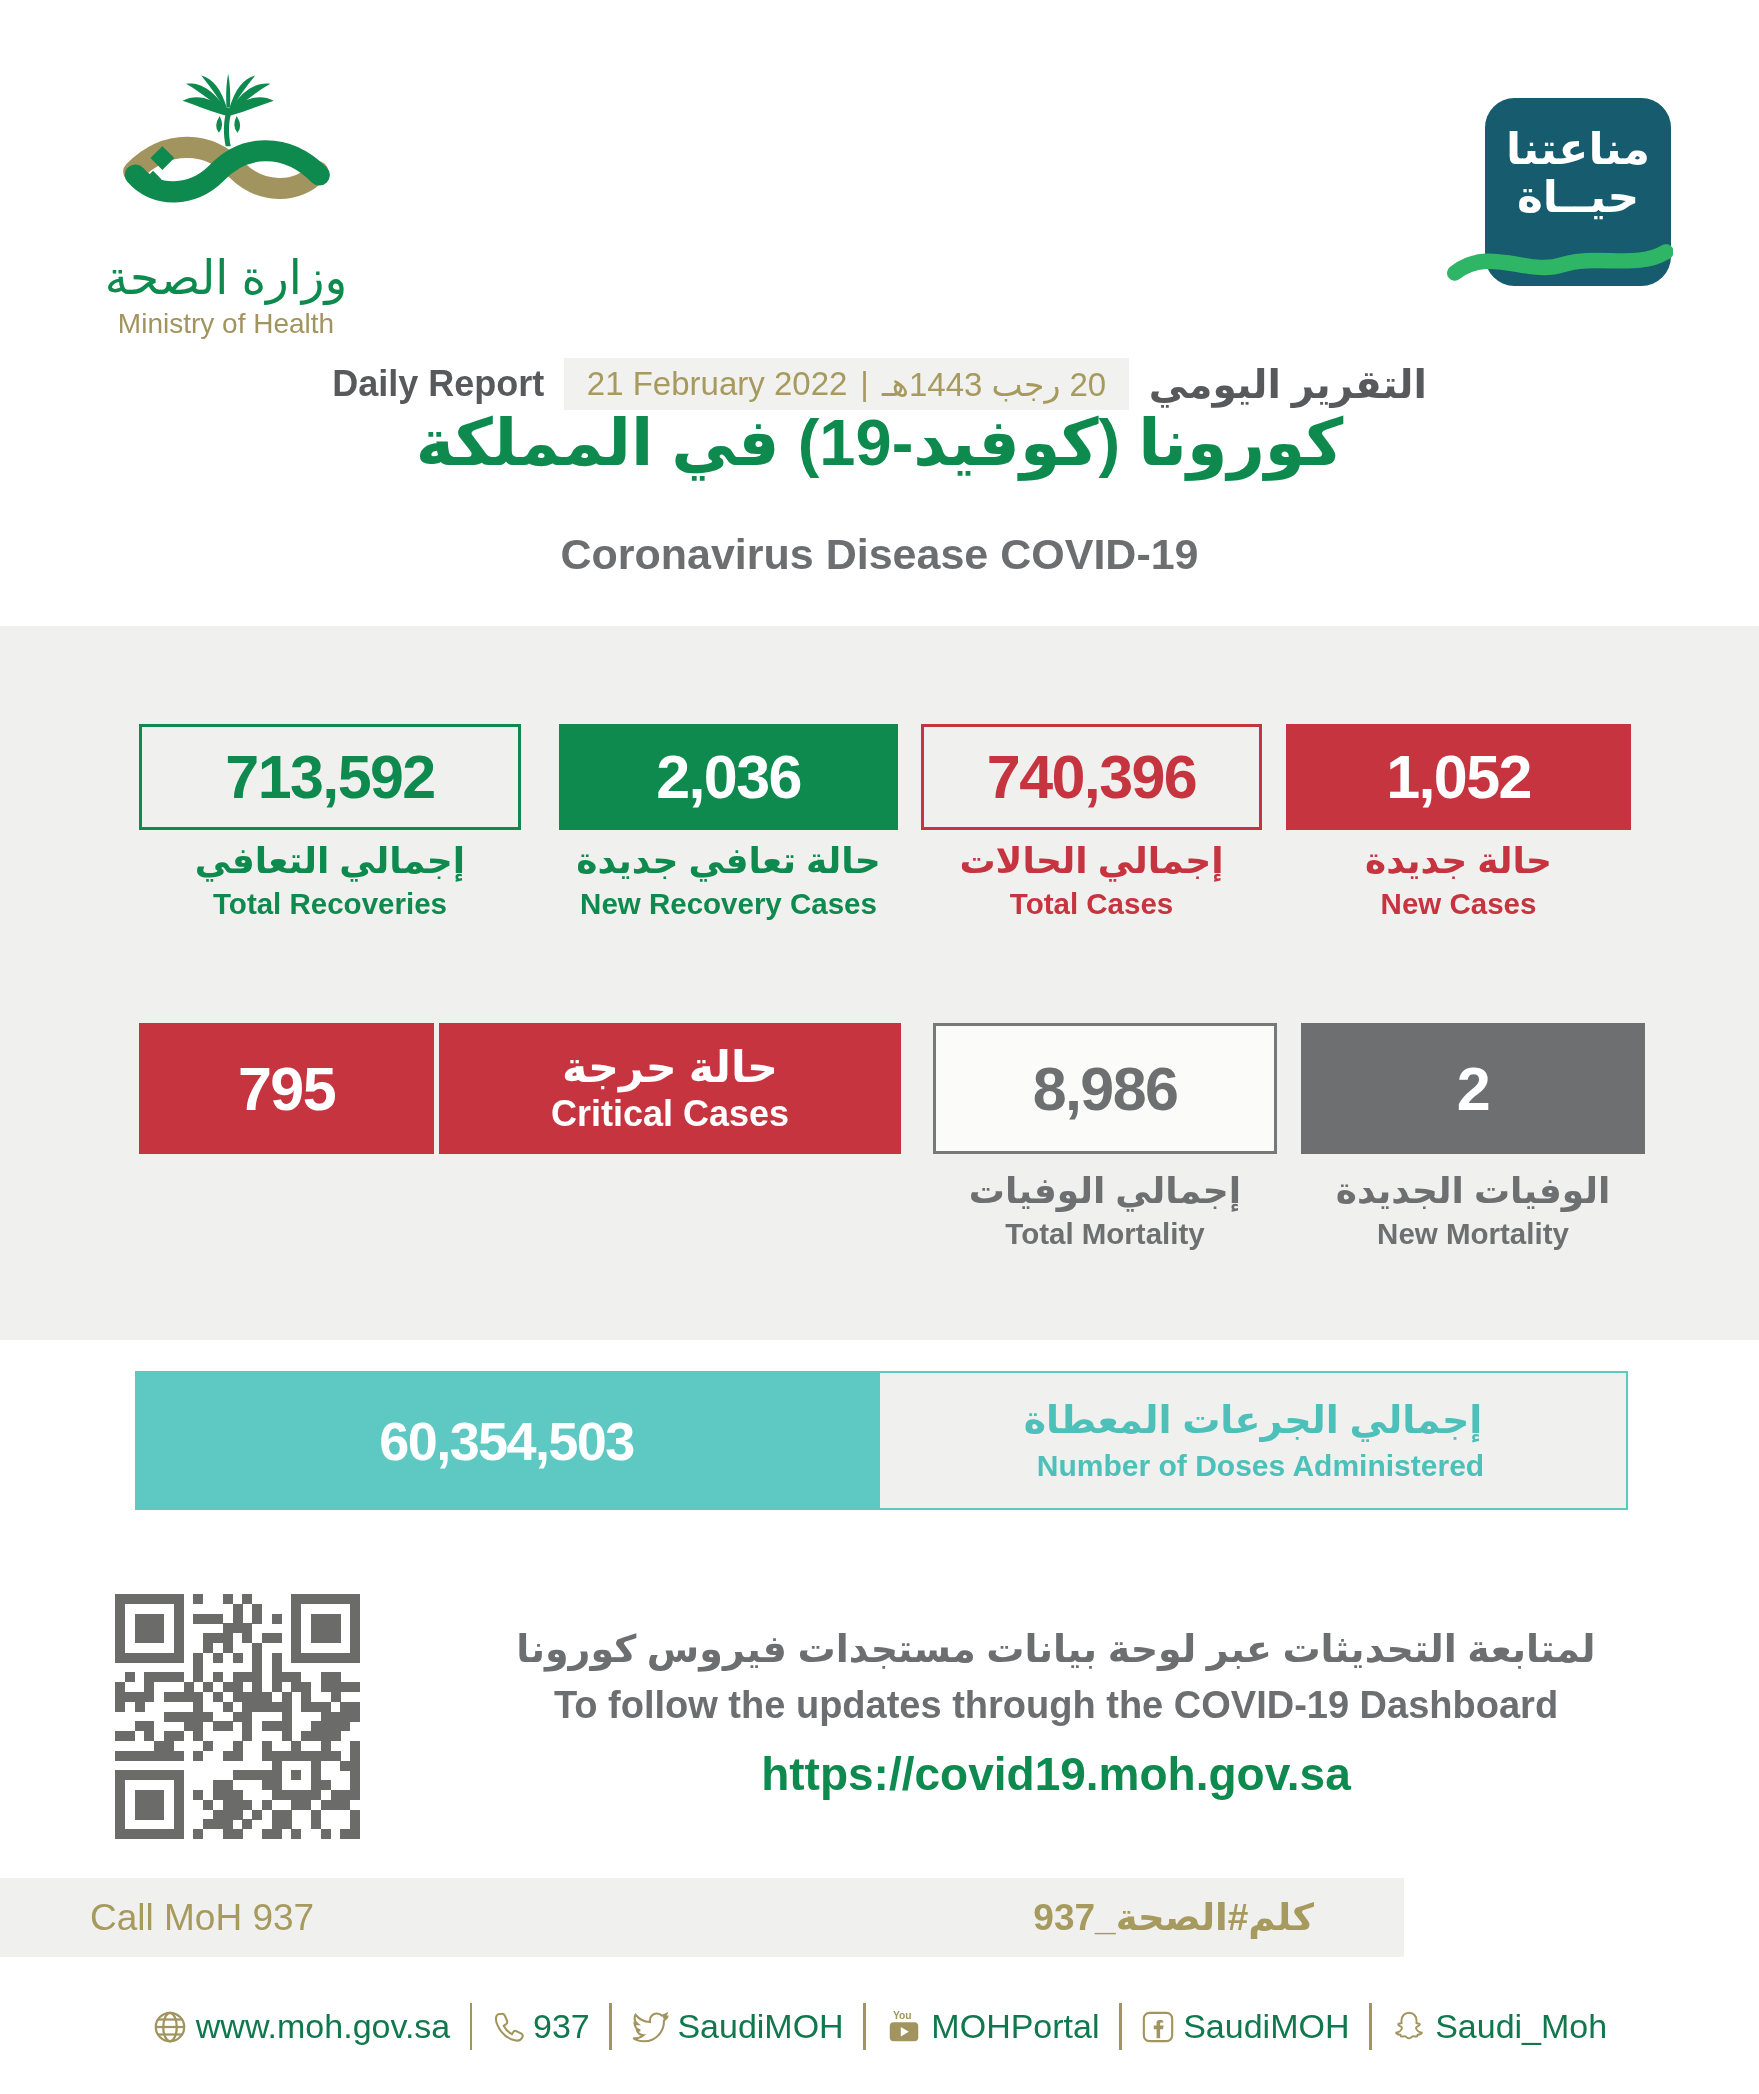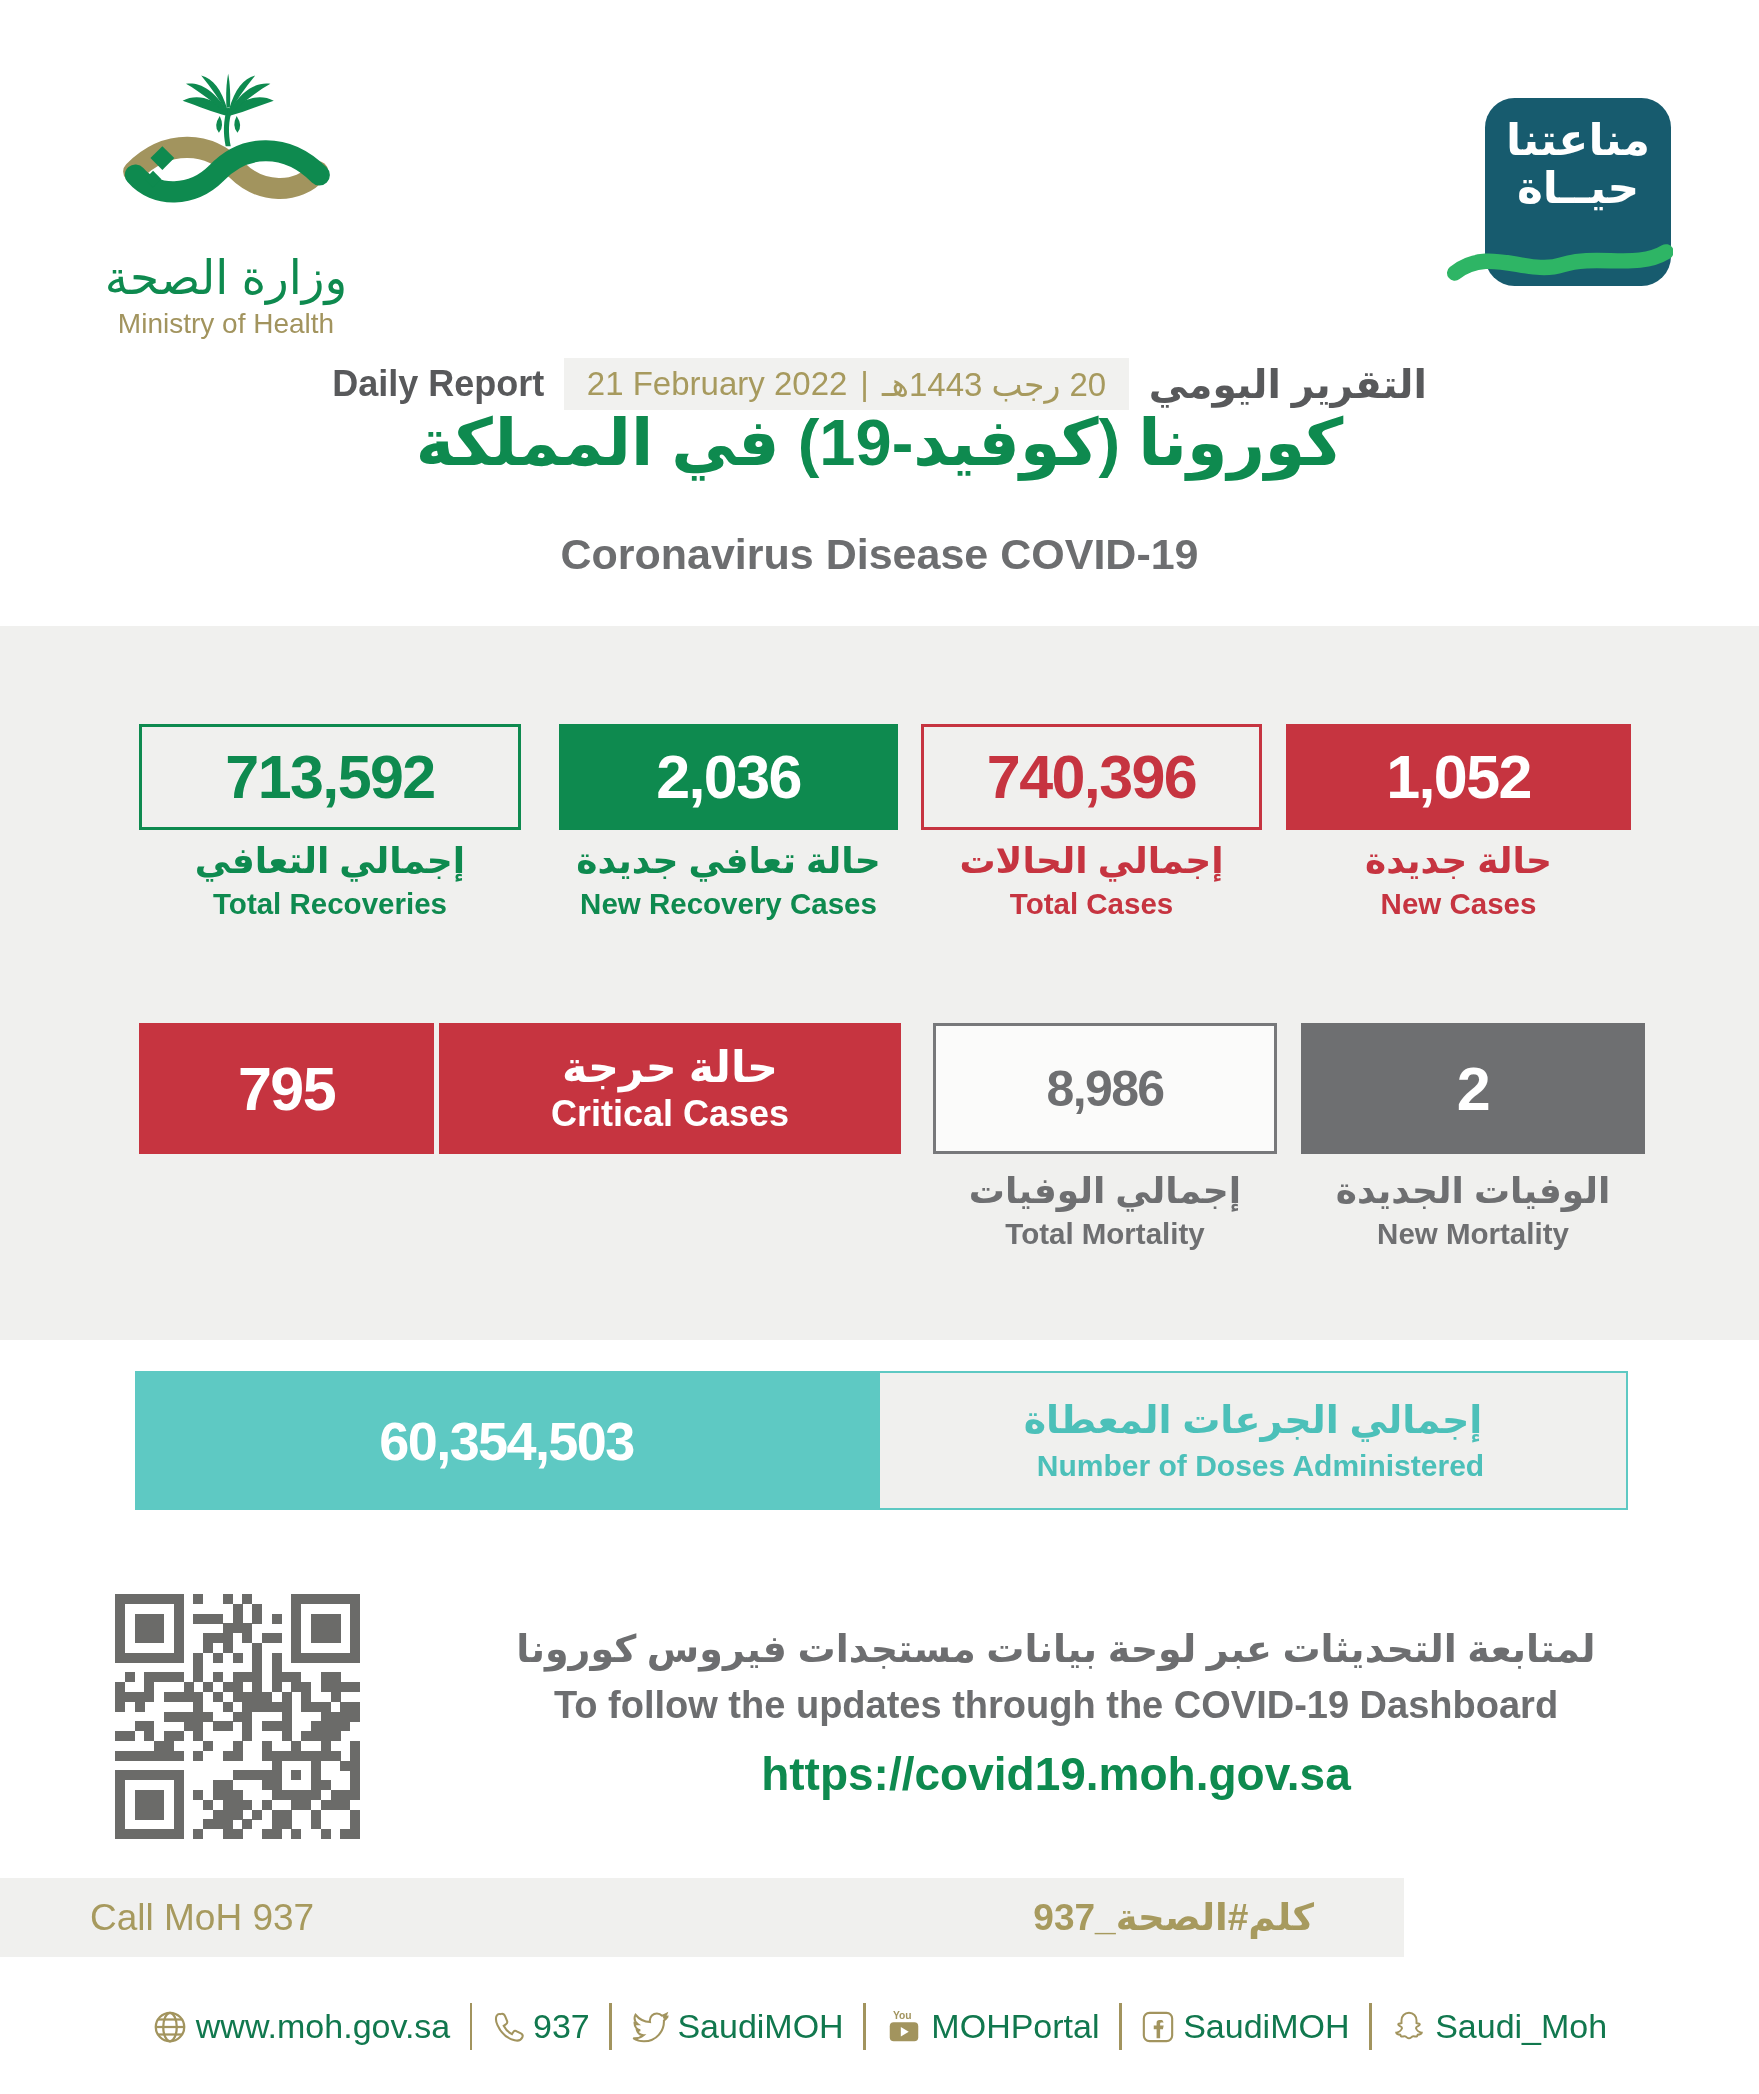--- a/index.html
+++ b/index.html
@@ -26,21 +26,21 @@
   .abs{position:absolute;}
 
   
   .logo-group{left:82px;top:72px;width:288px;text-align:center;}
   .logo-art{display:block;margin:0 auto;}
   .logo-ar{color:var(--green);font-size:47px;font-weight:400;margin-top:-6.5px;}
   .logo-en{color:var(--tan);font-size:28px;margin-top:3.3px;}
 
   
   .badge{left:1485px;top:98px;width:186px;height:188px;background:var(--badge);border-radius:29.5px;}
-  .badge-text{padding-top:18px;text-align:center;color:#fff;font-weight:700;font-size:44px;line-height:1.1;direction:rtl;}
+  .badge-text{padding-top:27px;text-align:center;color:#fff;font-weight:700;font-size:44px;line-height:1.1;direction:rtl;}
   .badge-wave{position:absolute;left:-39px;top:136px;}
 
   
   .report-row{left:0;top:358px;width:1759px;display:flex;justify-content:center;align-items:center;gap:19.6px;}
   .daily-report{font-size:36px;font-weight:600;color:var(--dark-text);}
   .date-pill{background:#f1f1ef;padding:6.5px 23px;display:flex;align-items:center;gap:13px;color:var(--tan-light);font-size:33px;}
   .report-ar{direction:rtl;font-size:39px;font-weight:700;color:var(--dark-text);}
 
   .title-ar{left:0;top:409px;width:1759px;text-align:center;direction:rtl;color:var(--green);font-size:65px;font-weight:700;line-height:1.05;}
   .title-en{left:0;top:530px;width:1759px;text-align:center;color:var(--mid-gray);font-size:43px;font-weight:600;}
@@ -178,21 +178,21 @@
 
 <div class="box solid-red" style="left:139px;top:1023px;width:295px;height:131px;">
   <span class="num" style="font-size:61px;color:#fff;">795</span>
 </div>
 <div class="box solid-red critical-label-box" style="left:439px;top:1023px;width:462px;height:131px;">
   <div class="lar">حالة حرجة</div>
   <div class="len">Critical Cases</div>
 </div>
 
 <div class="box outline-gray" style="left:933px;top:1023px;width:344px;height:131px;">
-  <span class="num c-gray" style="font-size:50px;">8,986</span>
+  <span class="num c-gray" style="font-size:61px;">8,986</span>
 </div>
 <div class="box solid-gray" style="left:1301px;top:1023px;width:344px;height:131px;">
   <span class="num" style="font-size:61px;color:#fff;">2</span>
 </div>
 
 <div class="card-label c-gray" style="left:933px;top:1169px;width:344px;">
   <div class="lar">إجمالي الوفيات</div>
   <div class="len">Total Mortality</div>
 </div>
 <div class="card-label c-gray" style="left:1301px;top:1169px;width:344px;text-align:center;">

